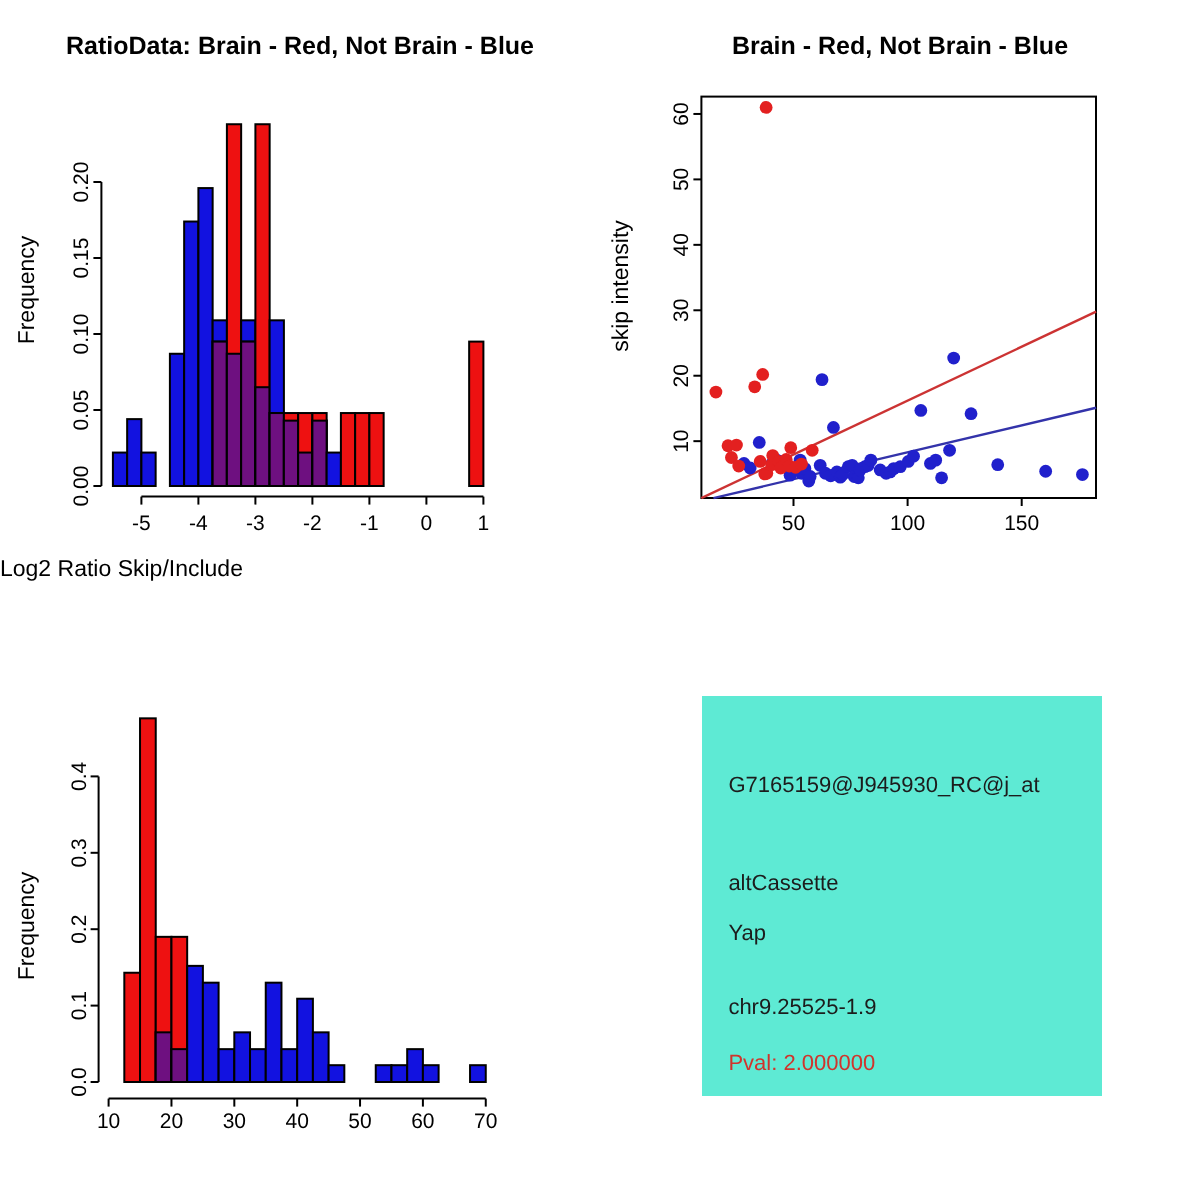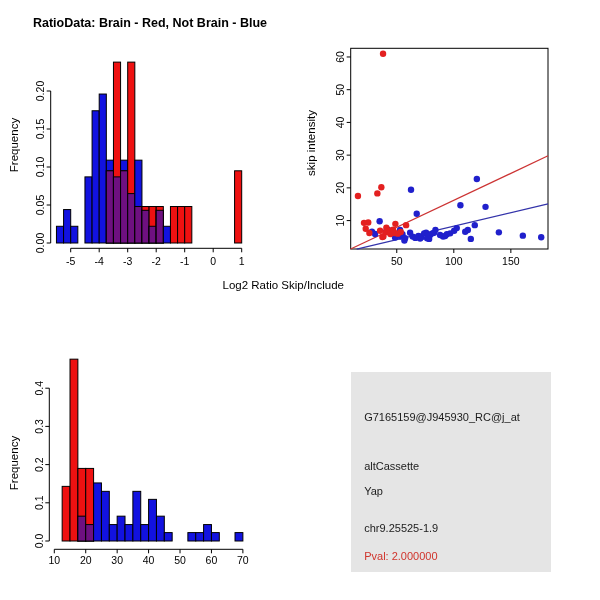--- a/index.html
+++ b/index.html
@@ -2,21 +2,21 @@
 <html><head>
 <meta charset="utf-8">
 <style>
   html,body{margin:0;padding:0;background:#ffffff;font-family:"Liberation Sans",sans-serif;}
   .screen{position:relative;width:600px;height:600px;background:#ffffff;overflow:hidden;}
   .panel{position:absolute;width:300px;height:300px;}
   svg.plot{position:absolute;left:0;top:0;}
   svg text{font-family:"Liberation Sans",sans-serif;font-size:10.5px;fill:#000;}
   .ptitle{position:absolute;left:0;width:300px;text-align:center;font-weight:bold;
           font-size:12.5px;color:#000;white-space:nowrap;}
-  .xlab{position:absolute;left:0;width:300px;text-align:right;font-size:11.5px;color:#000;padding-left:44px;}
+  .xlab{position:absolute;left:0;width:300px;text-align:left;font-size:11.5px;color:#000;}
   .ylab{position:absolute;width:120px;text-align:center;font-size:11.5px;color:#000;
         transform:rotate(-90deg);}
   .infobox{position:absolute;left:50.7px;top:48.3px;width:200px;height:200px;}
   .ib-line{position:absolute;left:13.5px;font-size:11px;color:#1c1c1c;white-space:nowrap;}
 </style>
 </head>
 <body>
 
 <div class="screen">
 
@@ -83,20 +83,21 @@
         <line x1="50.7" y1="129" x2="46.7" y2="129" stroke="#000" stroke-width="1"></line>
         <text x="44" y="129" text-anchor="middle" transform="rotate(-90 44 129)">0.15</text>
         <line x1="50.7" y1="91" x2="46.7" y2="91" stroke="#000" stroke-width="1"></line>
         <text x="44" y="91" text-anchor="middle" transform="rotate(-90 44 91)">0.20</text>
       </svg>
     <div class="xlab" style="top:279px">Log2 Ratio Skip/Include</div>
     <div class="ylab" style="left:-46px;top:139px">Frequency</div>
   </div>
 
   <div class="panel" id="p2" style="left:300px;top:0">
+    <div class="ptitle" style="top:16px">Brain - Red, Not Brain - Blue</div>
     <svg class="plot" id="svg-intensity_scatter" width="300" height="300">
         <rect x="50.7" y="48.3" width="197.3" height="200.7" fill="none" stroke="#000" stroke-width="1"></rect>
         <line x1="96.75" y1="249" x2="96.75" y2="253" stroke="#000" stroke-width="1"></line>
         <text x="96.75" y="265" text-anchor="middle">50</text>
         <line x1="153.8" y1="249" x2="153.8" y2="253" stroke="#000" stroke-width="1"></line>
         <text x="153.8" y="265" text-anchor="middle">100</text>
         <line x1="210.85000000000002" y1="249" x2="210.85000000000002" y2="253" stroke="#000" stroke-width="1"></line>
         <text x="210.85000000000002" y="265" text-anchor="middle">150</text>
         <line x1="50.7" y1="220.58" x2="46.7" y2="220.58" stroke="#000" stroke-width="1"></line>
         <text x="44" y="220.58" text-anchor="middle" transform="rotate(-90 44 220.58)">10</text>
@@ -232,21 +233,21 @@
         <text x="43" y="164.6" text-anchor="middle" transform="rotate(-90 43 164.6)">0.2</text>
         <line x1="49.3" y1="126.4" x2="45.3" y2="126.4" stroke="#000" stroke-width="1"></line>
         <text x="43" y="126.4" text-anchor="middle" transform="rotate(-90 43 126.4)">0.3</text>
         <line x1="49.3" y1="88.19999999999999" x2="45.3" y2="88.19999999999999" stroke="#000" stroke-width="1"></line>
         <text x="43" y="88.19999999999999" text-anchor="middle" transform="rotate(-90 43 88.19999999999999)">0.4</text>
       </svg>
     <div class="ylab" style="left:-46px;top:157px">Frequency</div>
   </div>
 
   <div class="panel" id="p4" style="left:300px;top:300px">
-    <div class="infobox" id="infobox" style="background: #e5e5e5; margin-top: 24px;">
+    <div class="infobox" id="infobox" style="background: #5eead4;">
       <div class="ib-line" style="top:38.7px">G7165159@J945930_RC@j_at</div>
       <div class="ib-line" style="top:88px">altCassette</div>
       <div class="ib-line" style="top:112.7px">Yap</div>
       <div class="ib-line" style="top:149.7px">chr9.25525-1.9</div>
       <div class="ib-line" id="pval-line" style="top: 177.7px; color: rgb(208, 52, 44); text-align: center;">Pval: 2.000000</div>
     </div>
   </div>
 
 </div>
 

